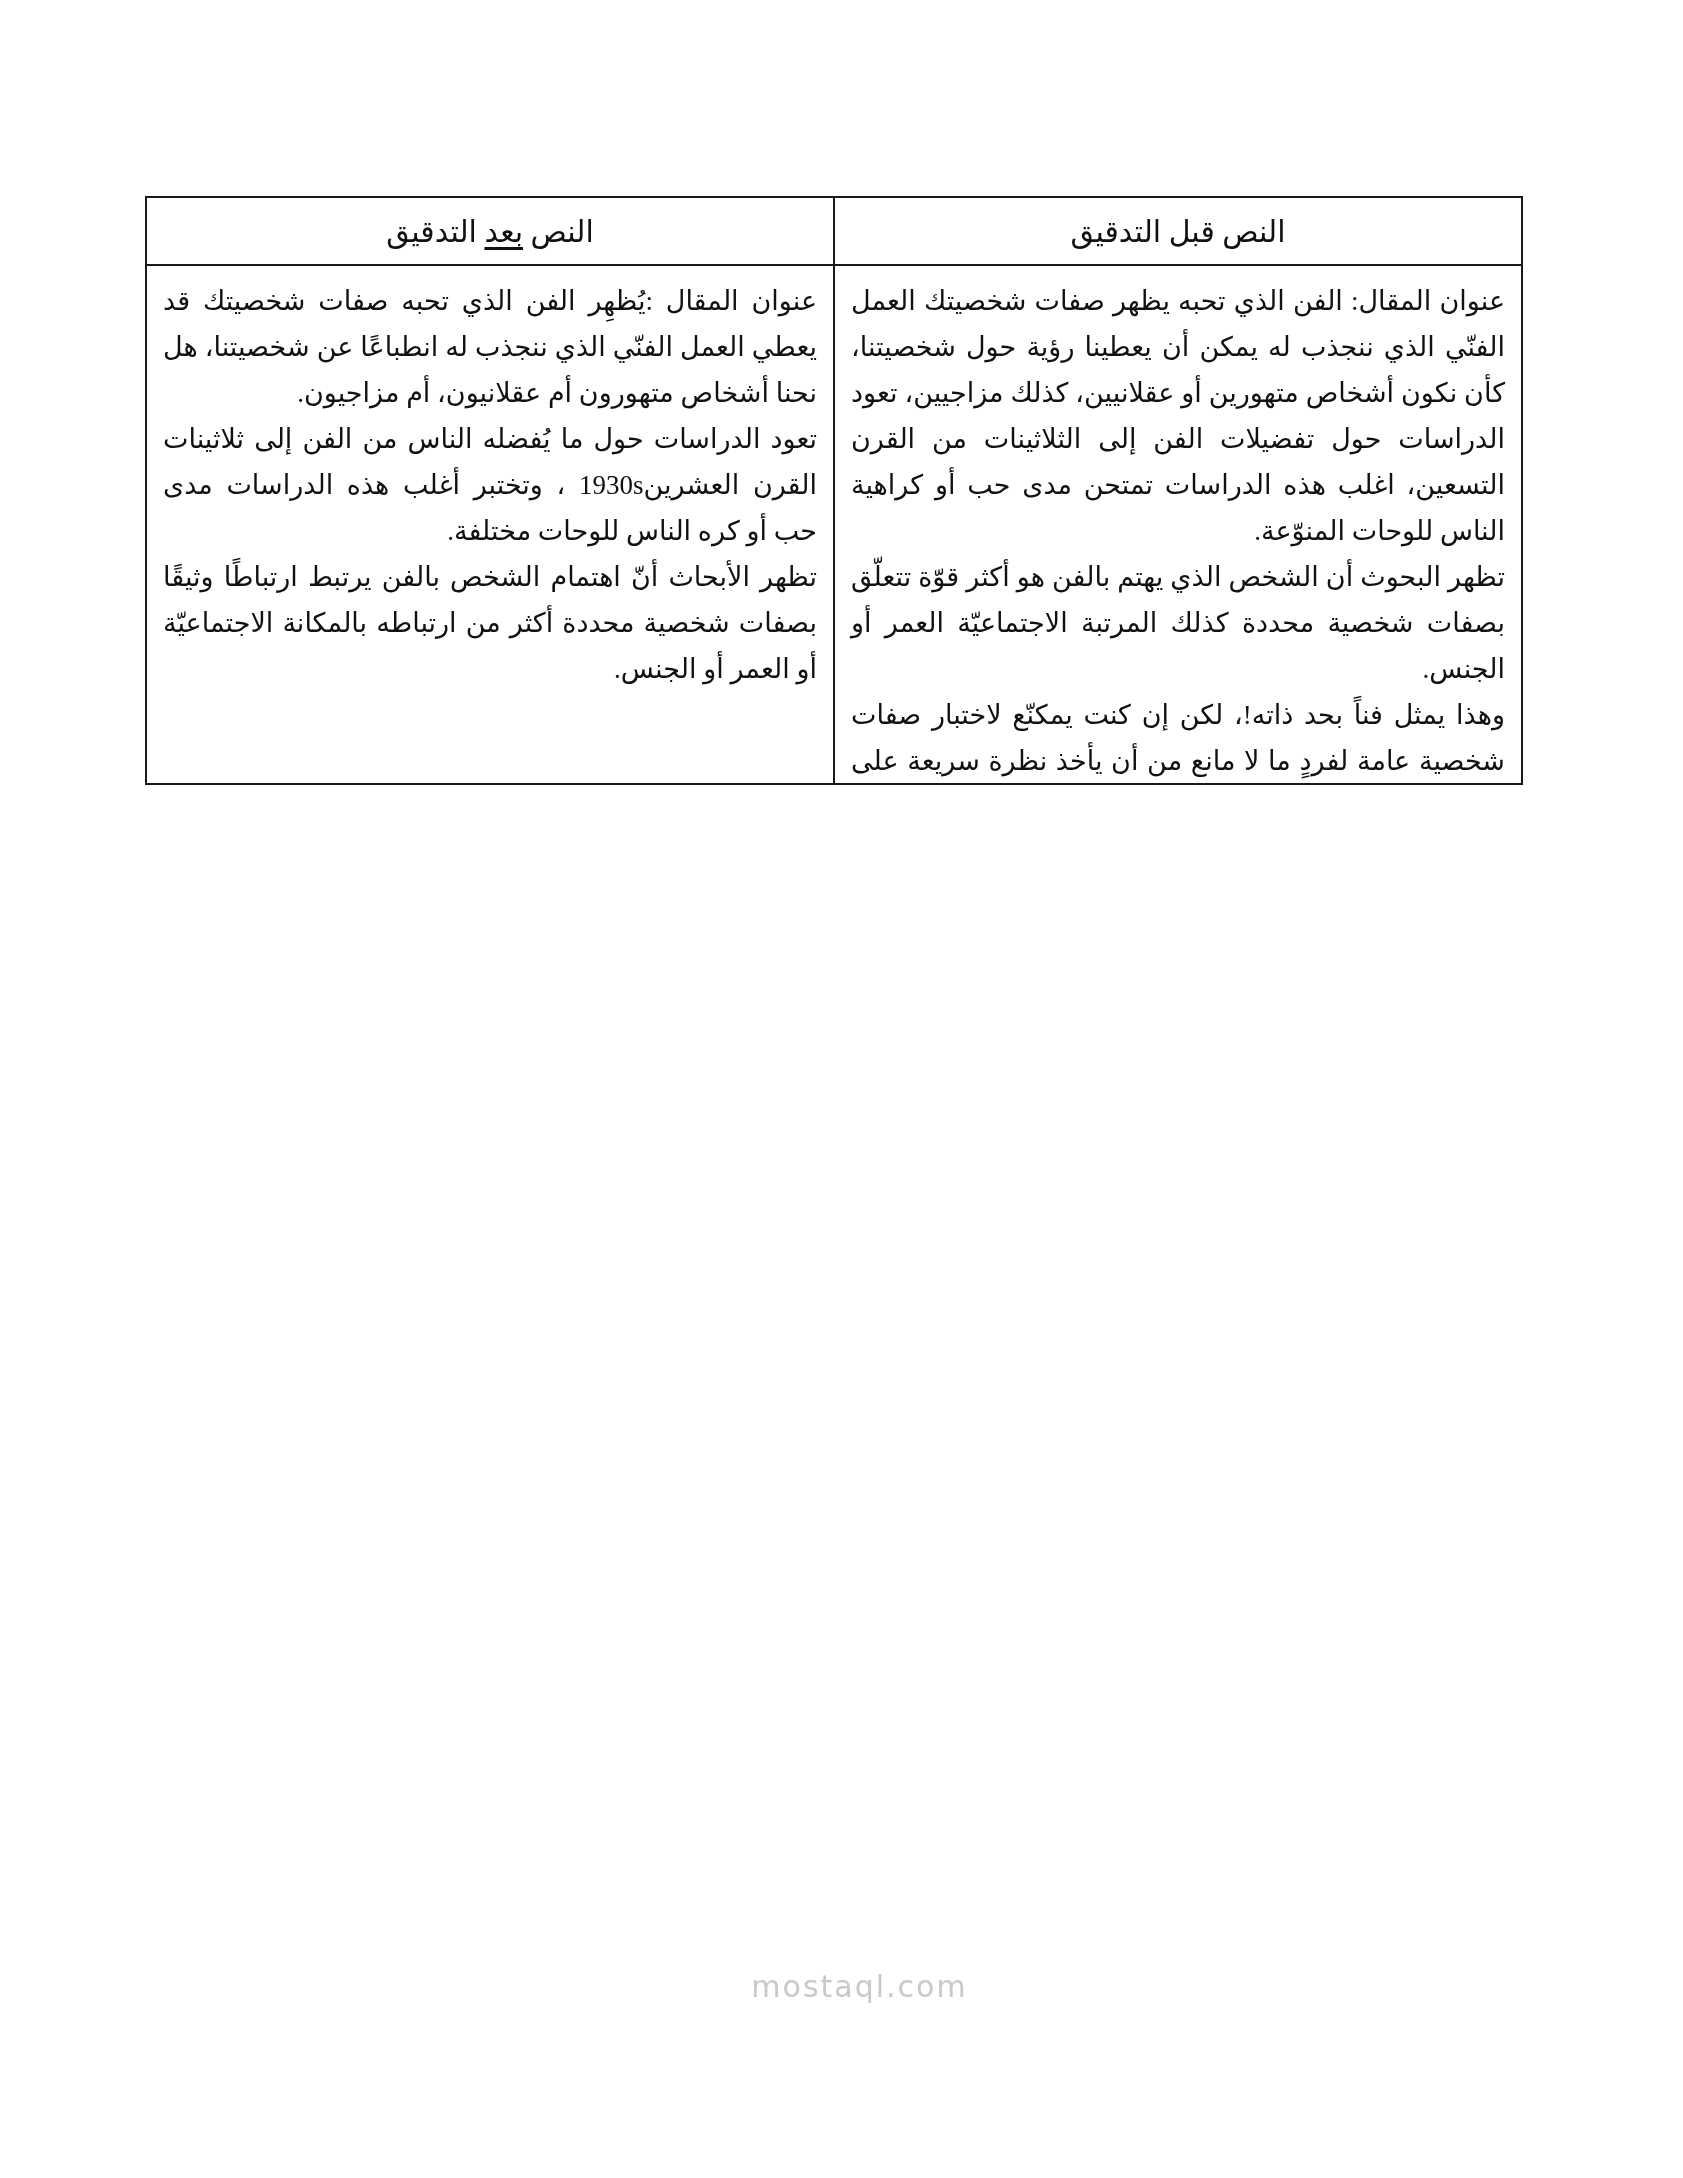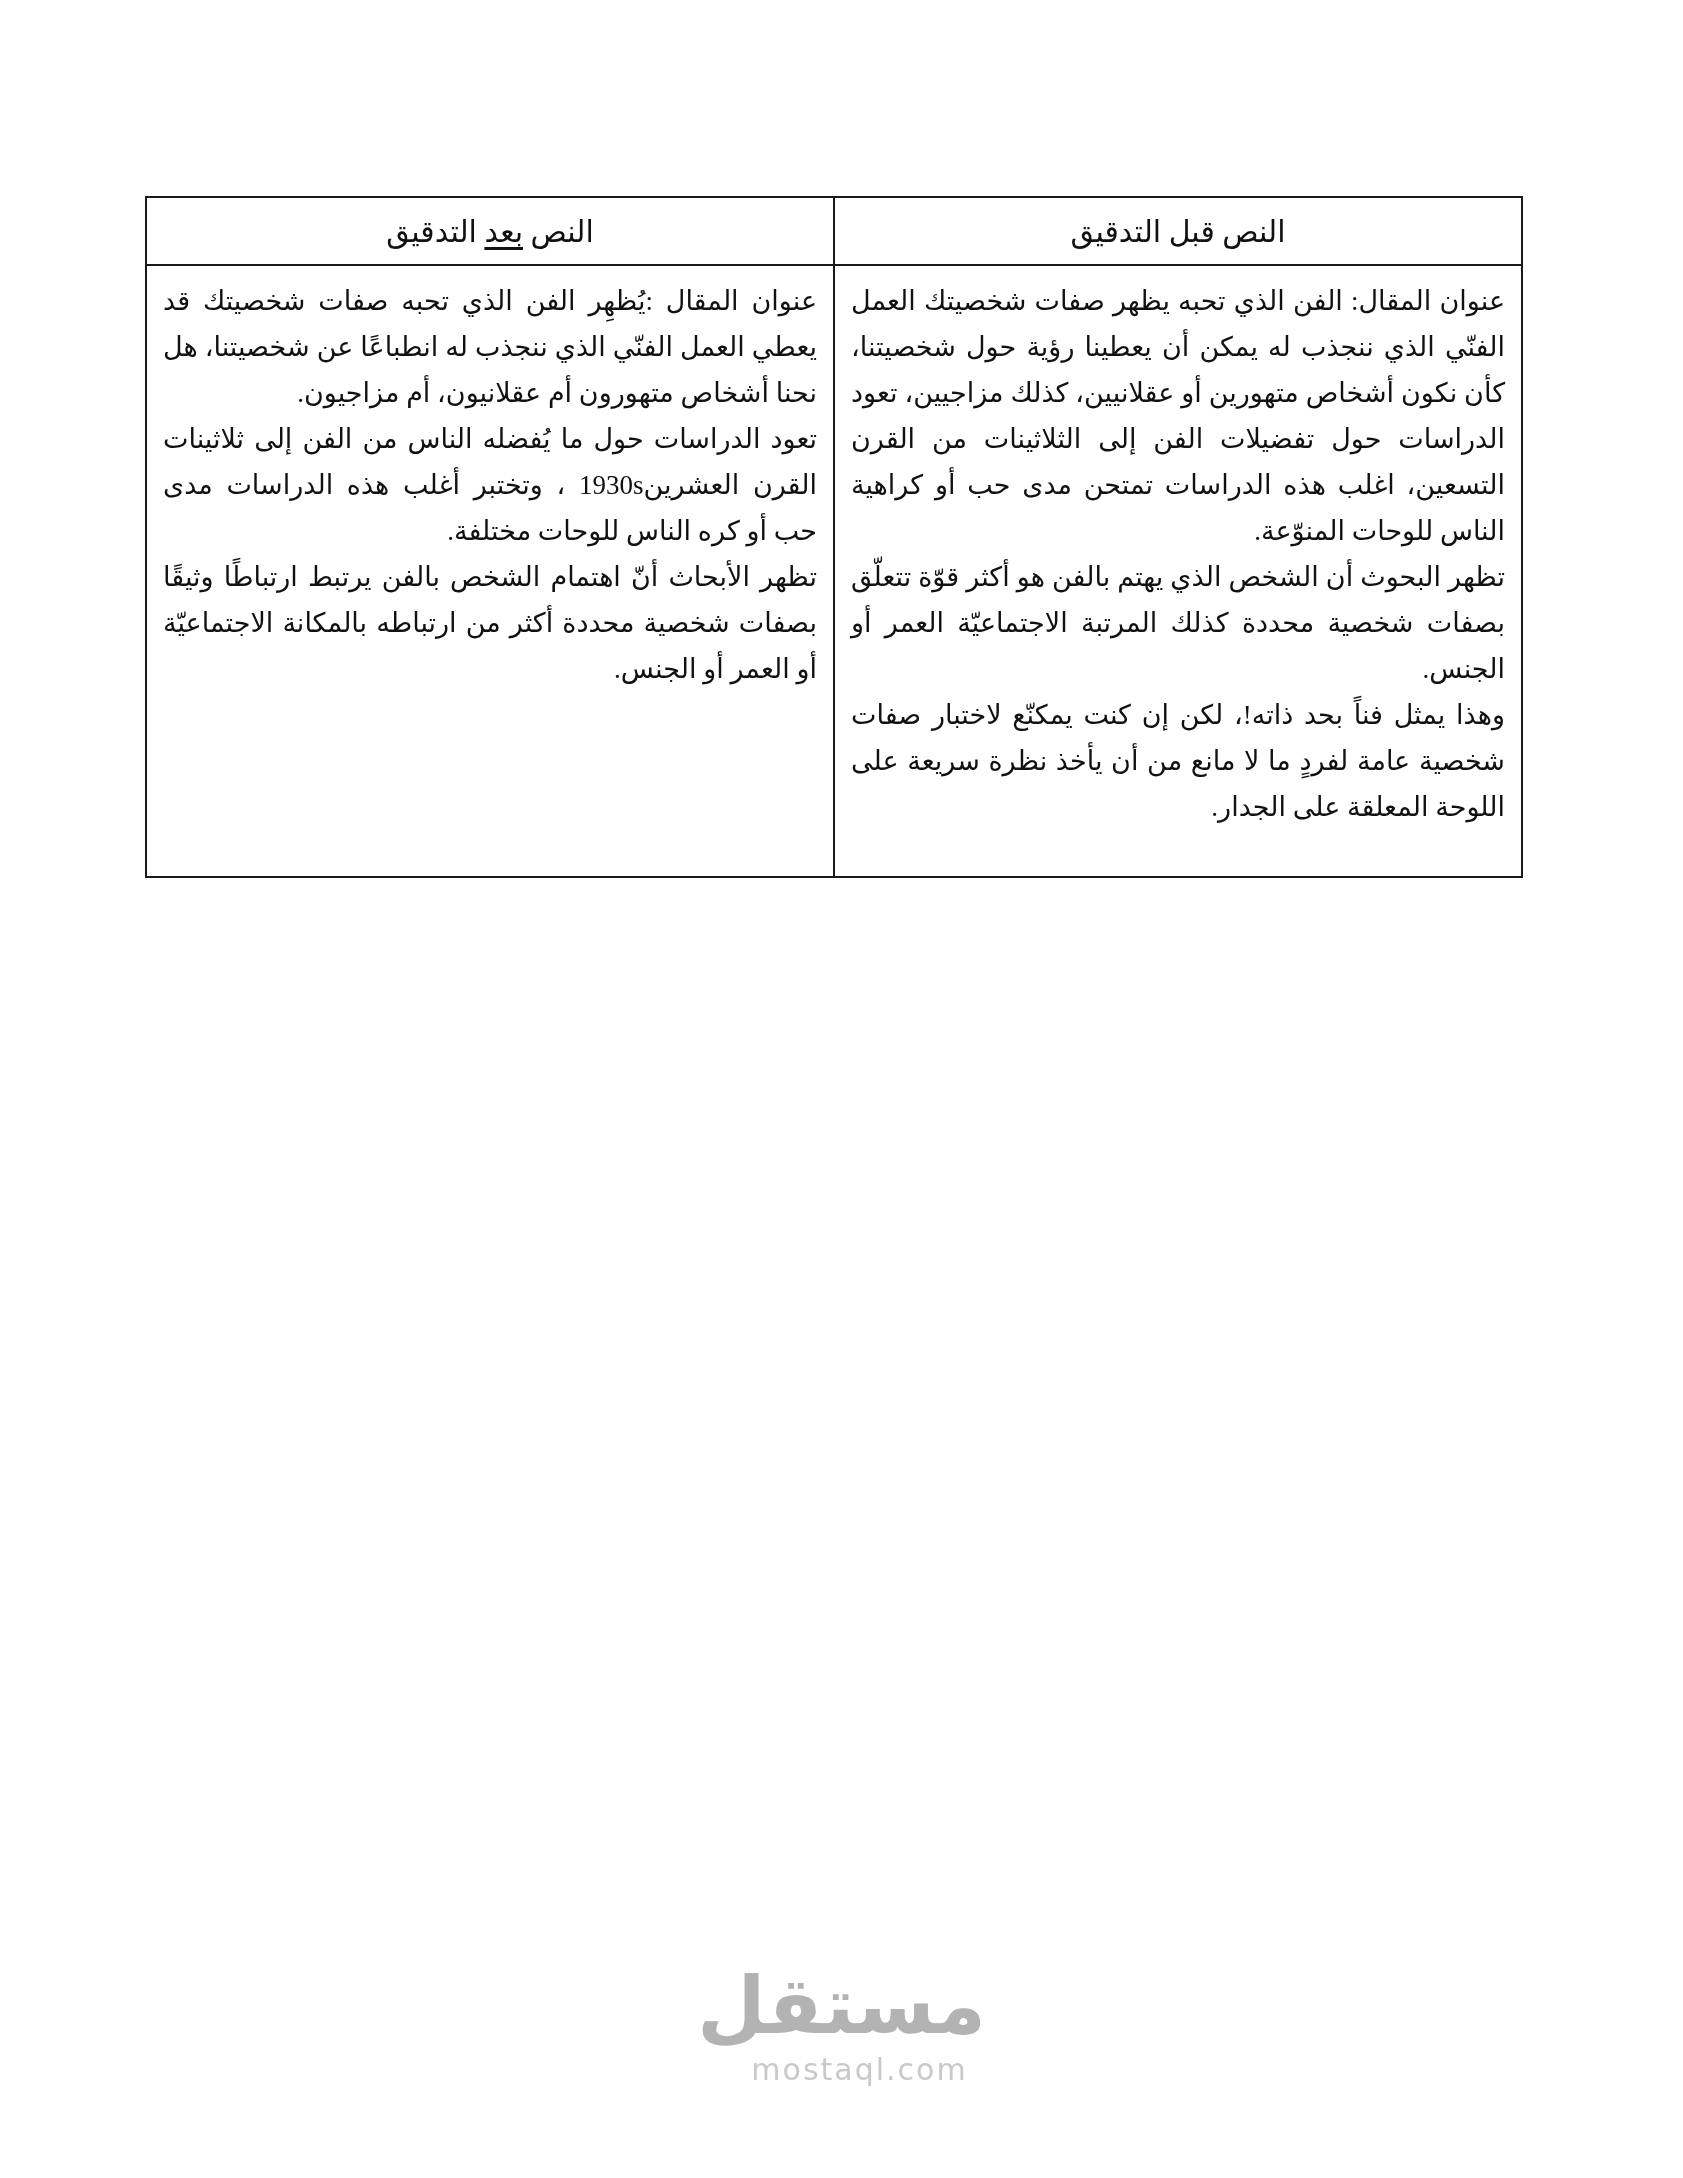--- a/index.html
+++ b/index.html
@@ -31,21 +31,21 @@
     font-size: 30px;
     text-align: center;
     vertical-align: middle;
   }
   .review-table td {
     width: 50%;
     vertical-align: top;
     padding: 0;
   }
   .cell-inner {
-    height: 610px;
+    height: 517px;
     overflow: hidden;
     padding: 12px 16px;
     font-size: 27px;
     line-height: 46px;
     text-align: justify;
   }
   .cell-inner p { margin: 0; }
   .u { text-decoration: underline; text-underline-offset: 5px; }
   .watermark {
     position: absolute;
@@ -102,18 +102,17 @@
             <p>عنوان المقال :يُظهِر الفن الذي تحبه صفات شخصيتك قد يعطي العمل الفنّي الذي ننجذب له انطباعًا عن شخصيتنا، هل نحنا أشخاص متهورون أم عقلانيون، أم مزاجيون.</p>
             <p>تعود الدراسات حول ما يُفضله الناس من الفن إلى ثلاثينات القرن العشرين1930s ، وتختبر أغلب هذه الدراسات مدى حب أو كره الناس للوحات مختلفة.</p>
             <p>تظهر الأبحاث أنّ اهتمام الشخص بالفن يرتبط ارتباطًا وثيقًا بصفات شخصية محددة أكثر من ارتباطه بالمكانة الاجتماعيّة أو العمر أو الجنس.</p>
           </div>
         </td>
       </tr>
     </tbody>
   </table>
 
   <div class="watermark">
-    <div class="wm-logo">مستقل</div>
     <div class="wm-domain">mostaql.com</div>
   </div>
 
 </div>
 
 
 </body></html>

